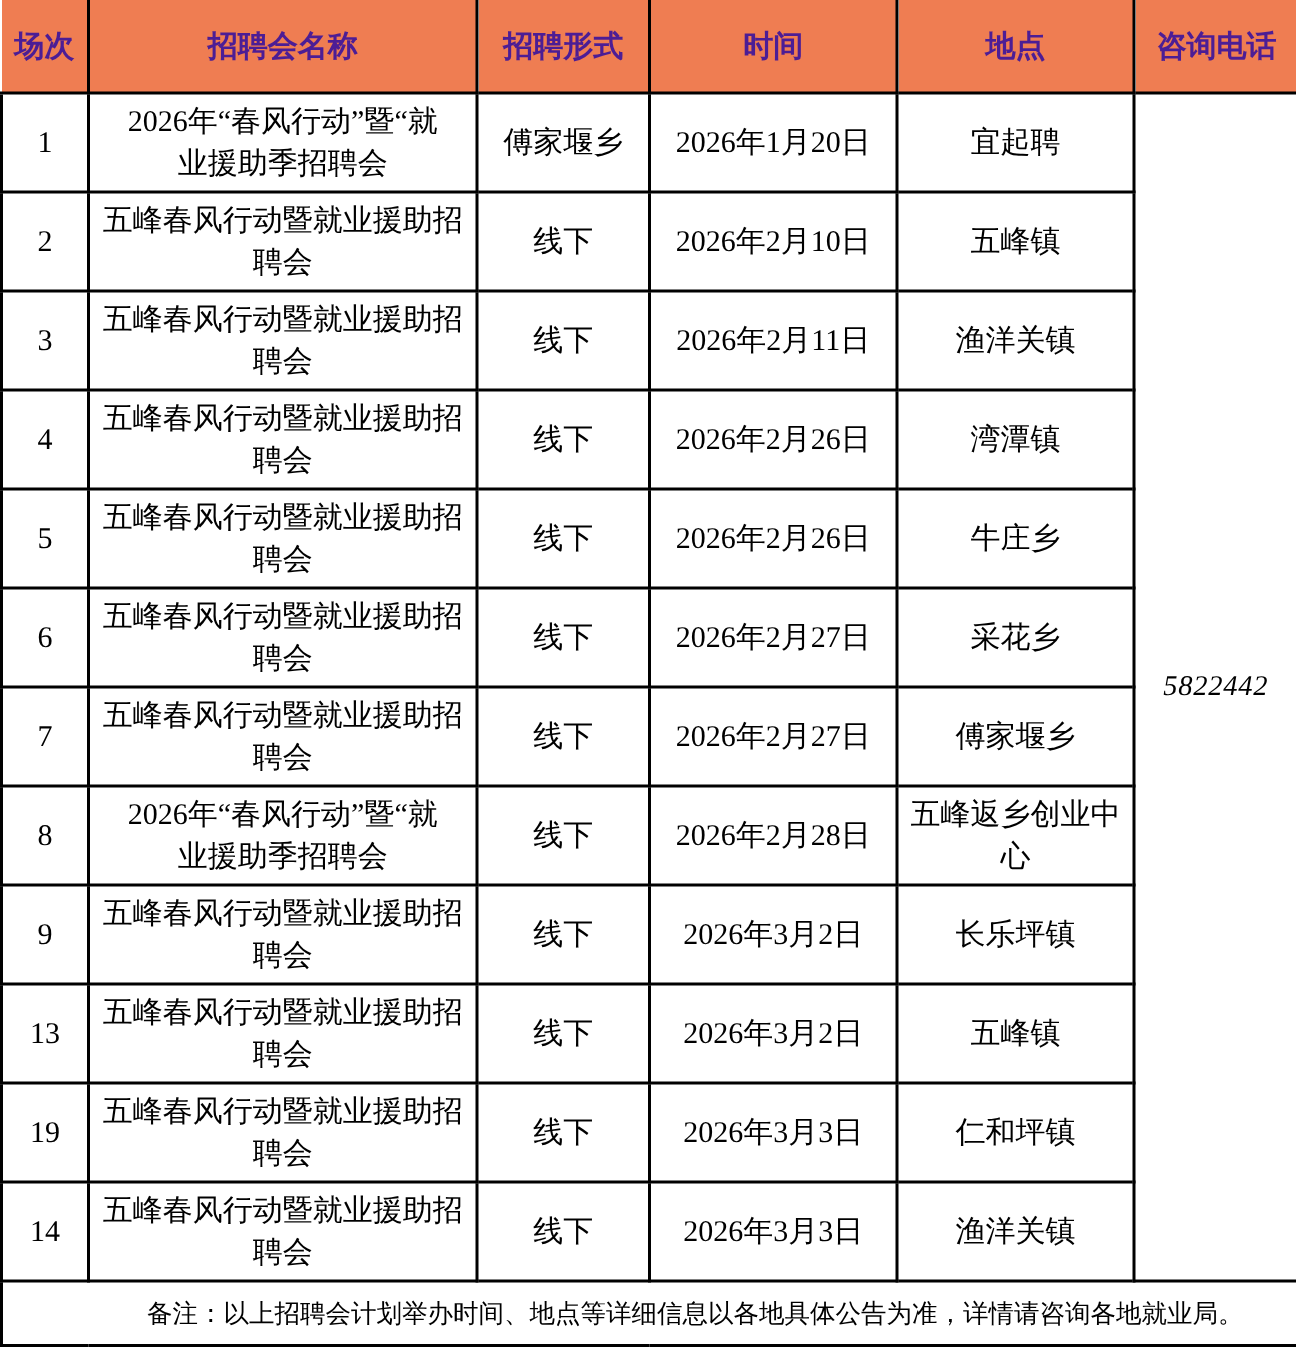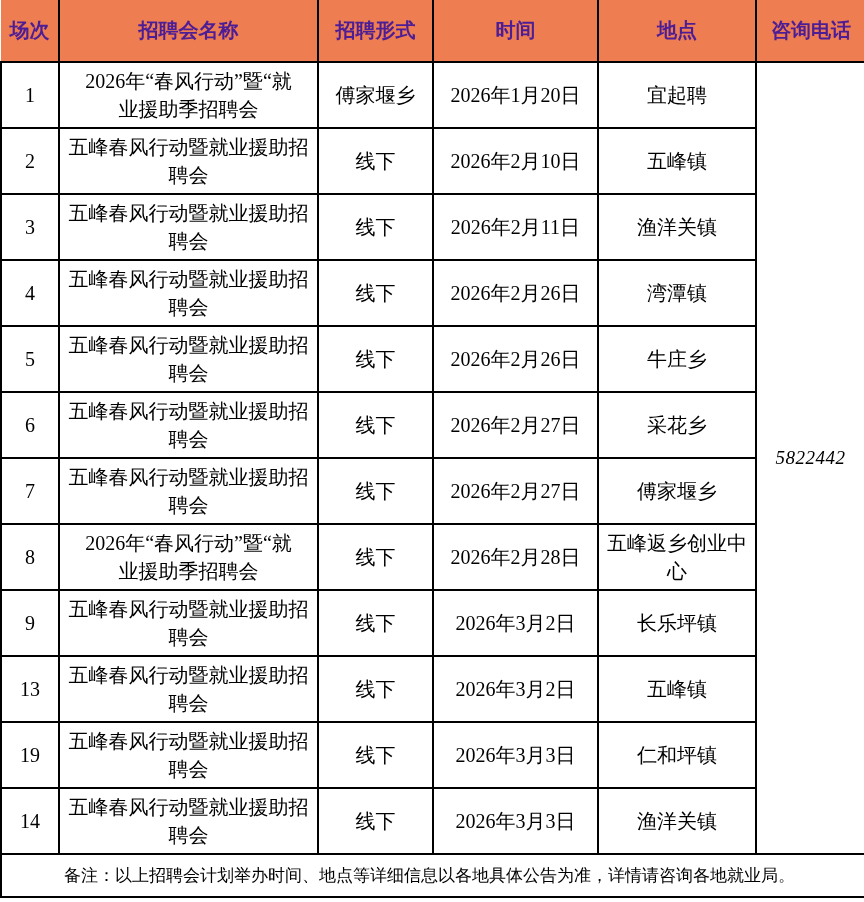--- a/index.html
+++ b/index.html
@@ -45,21 +45,21 @@
     white-space: pre-line;
   }
   .phone-cell {
     font-size: 19px;
     letter-spacing: 0.5px;
     font-style: italic;
   }
   tfoot td {
     height: 41px;
     text-align: left;
-    padding-left: 62px;
+    padding-left: 96px;
     font-size: 17px;
   }
 </style>
 </head>
 <body>
 
 <table class="schedule">
   <colgroup>
     <col style="width:58px">
     <col style="width:259px">

